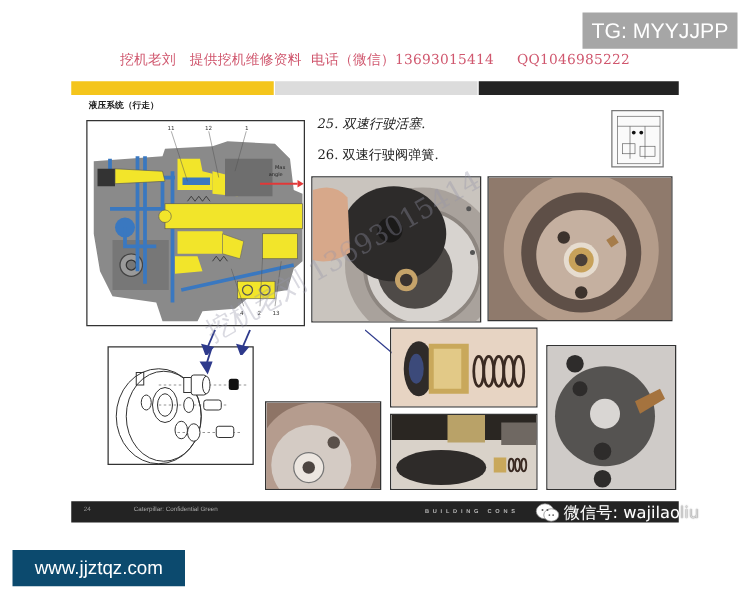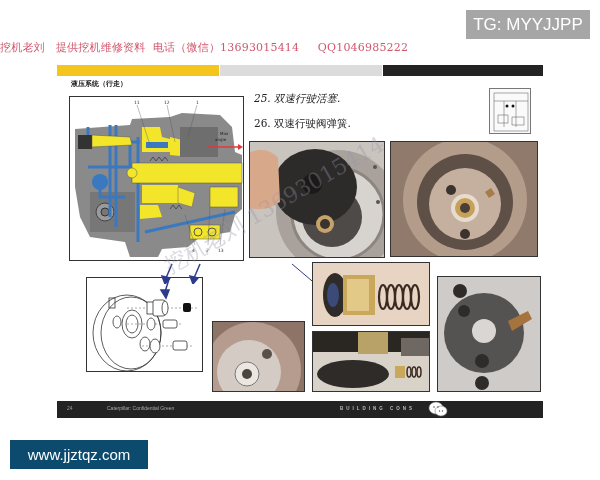--- a/index.html
+++ b/index.html
@@ -1,21 +1,21 @@
 <!DOCTYPE html>
 <html><head>
 <meta charset="utf-8">
 <style>
   * { box-sizing: border-box; margin: 0; padding: 0; }
   html, body { width: 600px; height: 480px; background: #ffffff; overflow: hidden; }
   body { position: relative; font-family: "DejaVu Serif", serif; }
 
   .tg-badge { position: absolute; left: 466px; top: 10px; width: 124px; height: 29px; background: #a6a6a6; color: #fff;
     font-family: "Liberation Sans", sans-serif; font-size: 17px; line-height: 29px; text-align: center; }
-  .contact-line { position: absolute; left: 0; width: 600px; top: 40px; text-align: left; color: #d0576e;
+  .contact-line { position: absolute; left: 0; width: 600px; top: 40px; text-align: center; color: #d0576e;
     font-family: "DejaVu Serif", serif; font-size: 11px; letter-spacing: 0.2px; white-space: pre; }
 
   .bar { position: absolute; top: 65px; height: 11px; }
   .bar.yellow { left: 57px; width: 162px; background: #f4c51c; }
   .bar.gray { left: 220px; width: 162px; background: #dcdcdc; }
   .bar.black { left: 383px; width: 160px; background: #232323; }
 
   .section-title { position: absolute; left: 71px; top: 79px; font-size: 7px; font-weight: bold; color: #222; }
 
   .diagram-box { position: absolute; left: 69px; top: 96px; width: 175px; height: 165px; border: 1px solid #333; background: #fff; overflow: hidden; }
@@ -284,15 +284,16 @@
 
 <div class="wechat">
   <svg width="20" height="16" viewBox="0 0 20 16">
     <ellipse cx="8" cy="7" rx="7" ry="6" fill="#fff" stroke="#888" stroke-width="0.6"></ellipse>
     <ellipse cx="13" cy="10" rx="6" ry="5" fill="#fff" stroke="#888" stroke-width="0.6"></ellipse>
     <circle cx="6" cy="6" r="0.8" fill="#555"></circle>
       <circle cx="10" cy="6" r="0.8" fill="#555"></circle>
     <circle cx="11.5" cy="10" r="0.7" fill="#555"></circle>
       <circle cx="14.5" cy="10" r="0.7" fill="#555"></circle>
   </svg>
+  <span class="label"><span>微信号: </span><span>wajilao</span><span class="tail">liu</span></span>
 </div>
 
 <div class="www-badge">www.jjztqz.com</div>
 
 </body></html>

